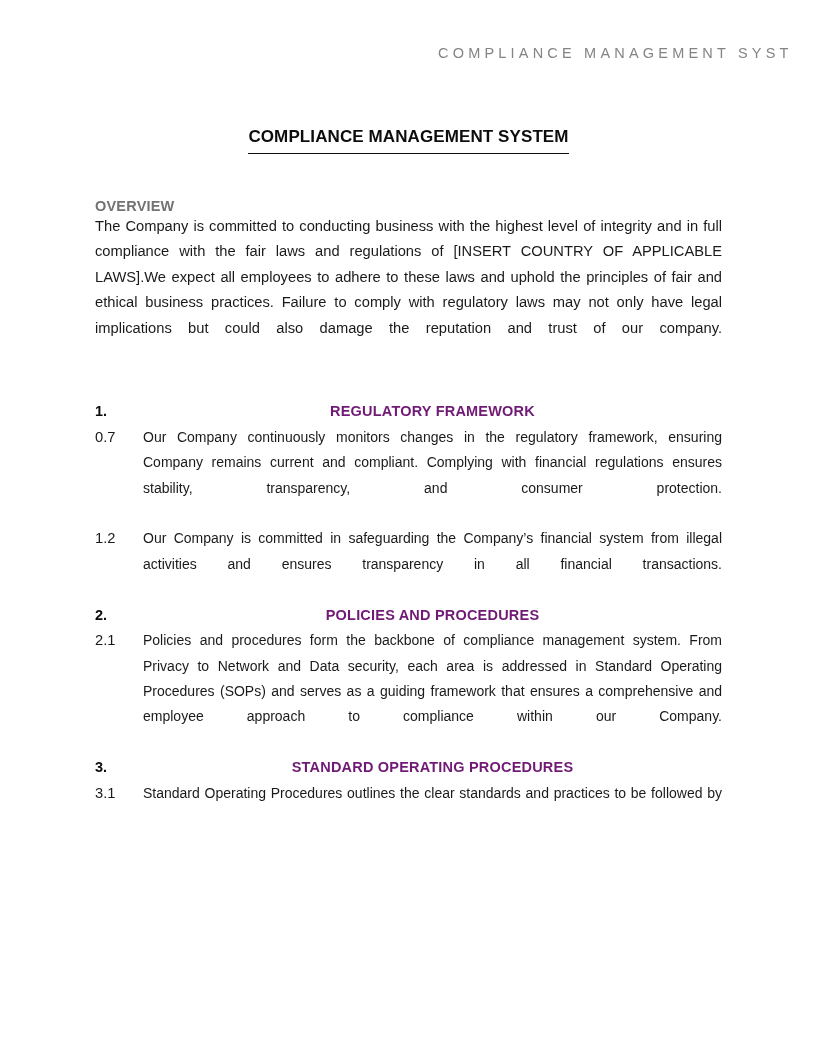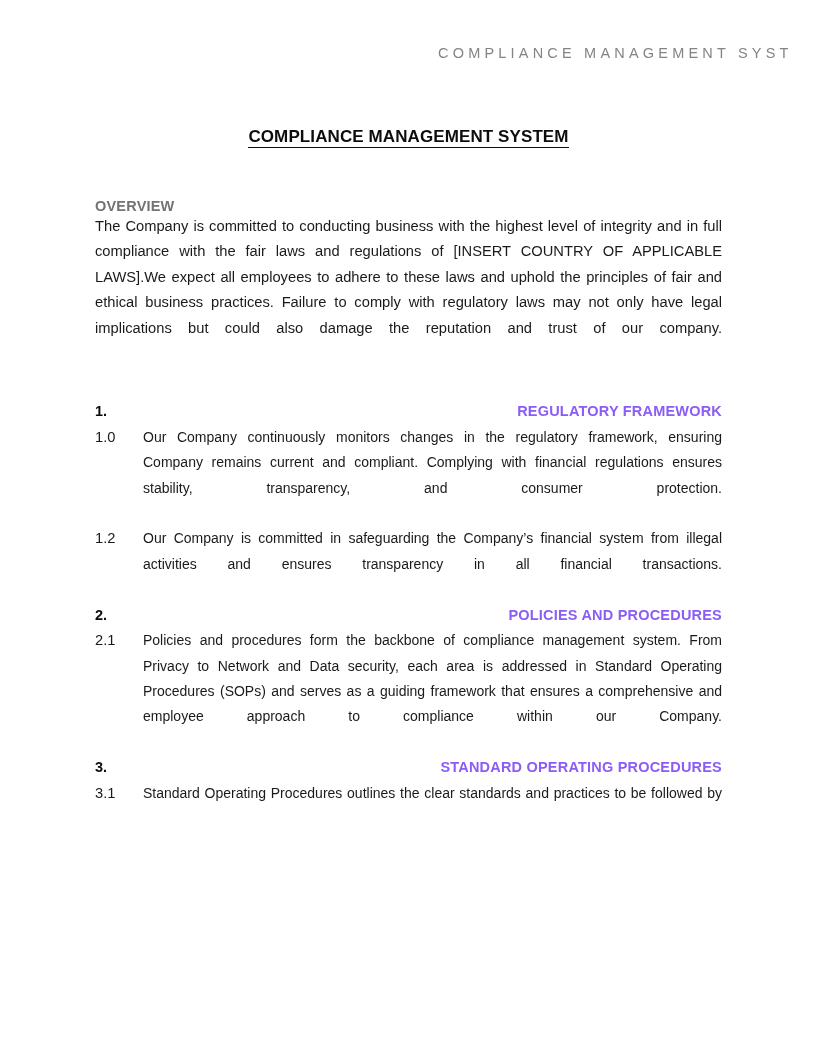--- a/index.html
+++ b/index.html
@@ -42,21 +42,21 @@
   .doc-title {
     margin-top: 127px;
     text-align: center;
     font-size: 17px;
     font-weight: bold;
     letter-spacing: 0.1px;
     color: #0d0d0d;
   }
   .doc-title span {
     border-bottom: 1.6px solid #0d0d0d;
-    padding-bottom: 1px;
+    padding-bottom: 7px;
   }
 
   .section-label {
     margin-top: 51px;
     font-size: 14.5px;
     font-weight: bold;
     color: #737373;
     letter-spacing: 0.2px;
   }
 
@@ -102,22 +102,22 @@
     flex: 1 1 auto;
     font-size: 14px;
     line-height: 25.4px;
     text-align: justify;
     text-justify: inter-word;
     color: #1a1a1a;
   }
   .num-body.heading {
     font-weight: bold;
     font-size: 14.5px;
-    color: #8b5cf6;
-    text-align: right;
+    color: #701a75;
+    text-align: center;
     letter-spacing: 0.2px;
   }
   .num-body.justify::after {
     content: "";
     display: inline-block;
     width: 100%;
   }
 
   
   .doc-footer {
@@ -150,21 +150,21 @@
     <div class="section-label">OVERVIEW</div>
 
 
     <p class="body-text">The Company is committed to conducting business with the highest level of integrity and in full compliance with the fair laws and regulations of [INSERT COUNTRY OF APPLICABLE LAWS].We expect all employees to adhere to these laws and uphold the principles of fair and ethical business practices. Failure to comply with regulatory laws may not only have legal implications but could also damage the reputation and trust of our company.</p>
 
     <div class="num-section">
       <div class="num-col bold">1.</div>
       <div class="num-body heading">REGULATORY FRAMEWORK</div>
     </div>
     <div class="num-section tight">
-      <div class="num-col">1.0</div>
+      <div class="num-col">0.7</div>
       <div class="num-body justify">Our Company continuously monitors changes in the regulatory framework, ensuring Company remains current and compliant. Complying with financial regulations ensures stability, transparency, and consumer protection.</div>
     </div>
     <div class="num-section tight">
       <div class="num-col">1.2</div>
       <div class="num-body justify">Our Company is committed in safeguarding the Company’s financial system from illegal activities and ensures transparency in all financial transactions.</div>
     </div>
 
     <div class="num-section tight">
       <div class="num-col bold">2.</div>
       <div class="num-body heading">POLICIES AND PROCEDURES</div>

